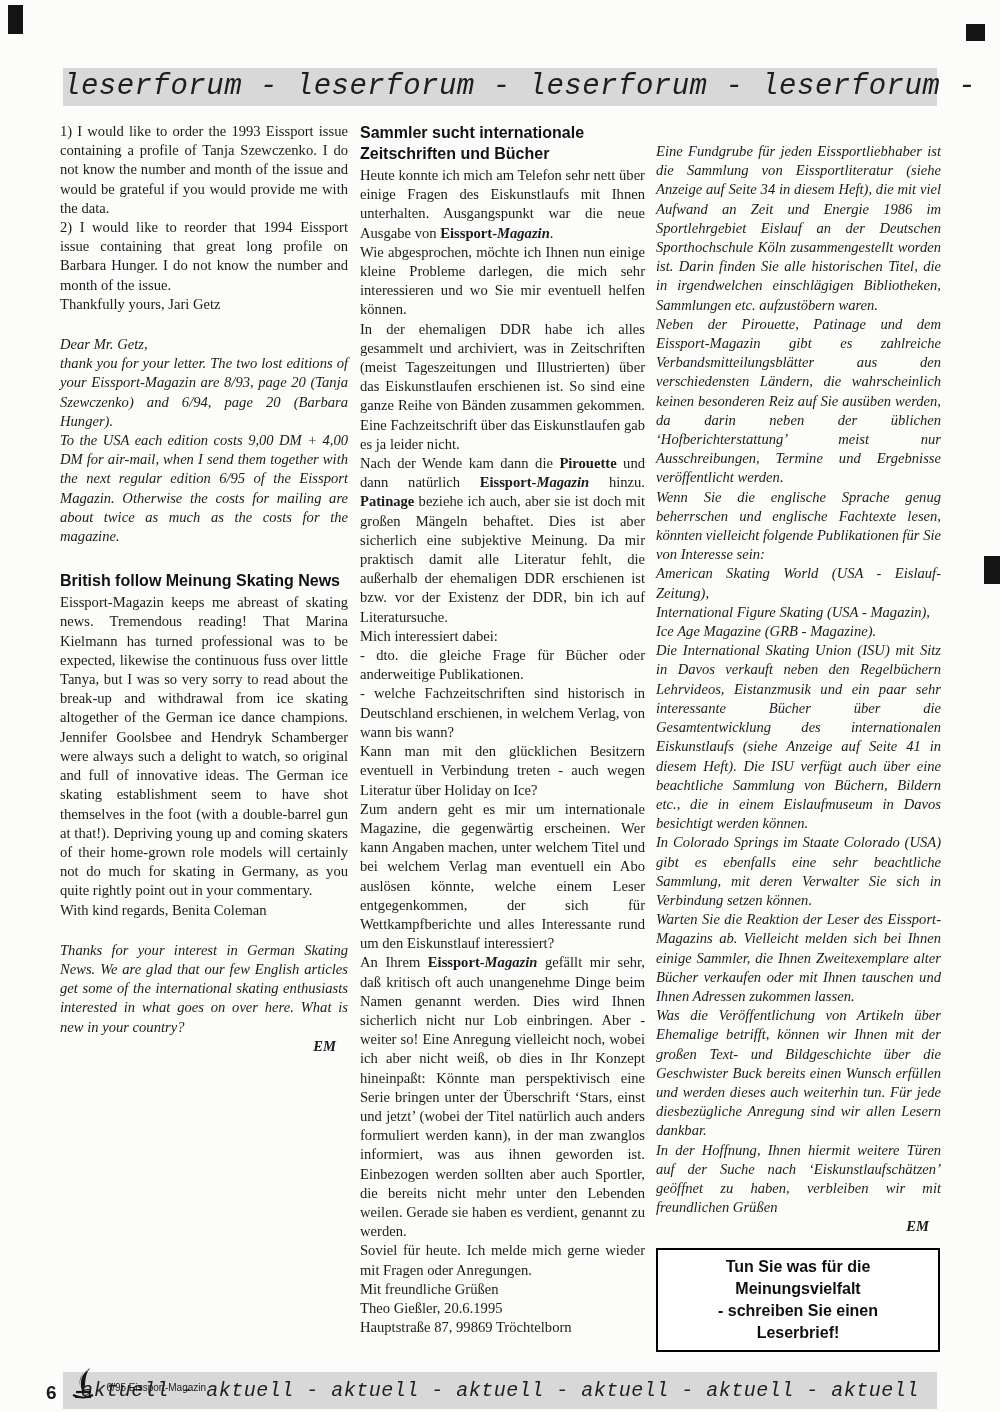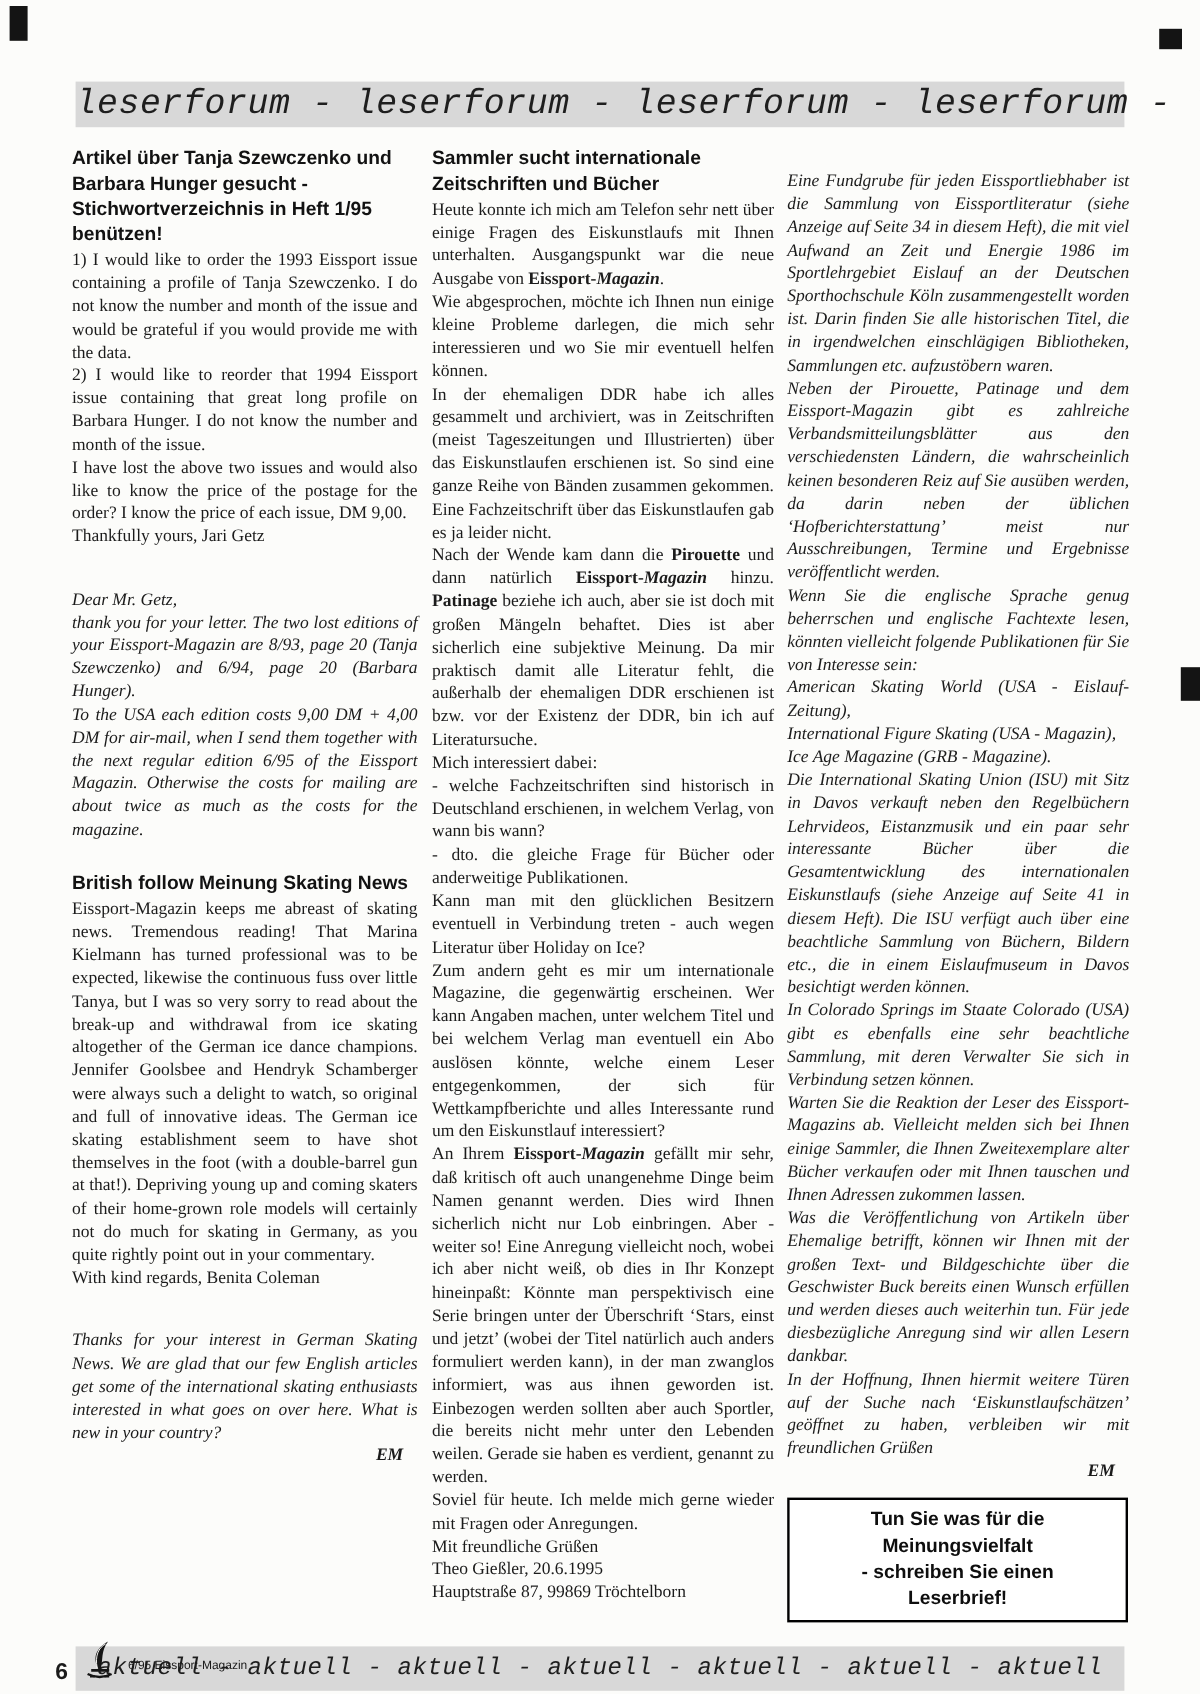--- a/index.html
+++ b/index.html
@@ -22,21 +22,21 @@
 
   
   .col{position:absolute;font-size:14.6px;line-height:19.2px;text-align:justify;}
   .col1{left:60px;top:122px;width:288px;}
   .col2{left:360px;top:122px;width:285px;}
   .col3{left:656px;top:142px;width:285px;}
   .col p{margin:0;}
   h3.heading{font-family:"Liberation Sans",sans-serif;font-weight:bold;
              font-size:16px;line-height:21px;margin:0 0 2px;color:#121212;
              text-align:left;letter-spacing:0;}
-  .mt{margin-top:33px;}
+  .mt{margin-top:21px;}
   .reply{font-style:italic;}
   .sign{text-align:right;font-style:italic;font-weight:bold;padding-right:12px;margin-top:2px;}
   .seg-b{font-weight:bold;}
   .seg-i{font-style:italic;}
 
   
   .callout{position:absolute;left:656px;top:1248px;width:284px;box-sizing:border-box;
            border:2.5px solid #000;background:#fff;padding:6px 20px;
            font-family:"Liberation Sans",sans-serif;font-weight:bold;
            font-size:16px;line-height:22px;text-align:center;color:#0e0e0e;}
@@ -56,24 +56,22 @@
   <div class="scan-mark mark1"></div>
   <div class="scan-mark mark2"></div>
   <div class="scan-mark mark3"></div>
 
   <div class="banner banner-top">
     <span>leserforum - leserforum - leserforum - leserforum - leserforum</span>
   </div>
 
   <div class="col col1" lang="en">
     <section>
-      <h3 class="heading">Artikel über Tanja Szewczenko und Barbara Hunger gesucht - Stichwortverzeichnis in Heft 1/95 benützen!</h3>
       <p>1) I would like to order the 1993 Eissport issue containing a profile of Tanja Szewczenko. I do not know the number and month of the issue and would be grateful if you would provide me with the data.</p>
       <p>2) I would like to reorder that 1994 Eissport issue containing that great long profile on Barbara Hunger. I do not know the number and month of the issue.</p>
-      <p>I have lost the above two issues and would also like to know the price of the postage for the order? I know the price of each issue, DM 9,00.</p>
       <p>Thankfully yours, Jari Getz</p>
     </section>
     <section class="reply mt">
       <p>Dear Mr. Getz,</p>
       <p>thank you for your letter. The two lost editions of your Eissport-Magazin are 8/93, page 20 (Tanja Szewczenko) and 6/94, page 20 (Barbara Hunger).</p>
       <p>To the USA each edition costs 9,00 DM + 4,00 DM for air-mail, when I send them together with the next regular edition 6/95 of the Eissport Magazin. Otherwise the costs for mailing are about twice as much as the costs for the magazine.</p>
     </section>
     <section class="mt" style="margin-top:24px;">
       <h3 class="heading">British follow Meinung Skating News</h3>
       <p>Eissport-Magazin keeps me abreast of skating news. Tremendous reading! That Marina Kielmann has turned professional was to be expected, likewise the continuous fuss over little Tanya, but I was so very sorry to read about the break-up and withdrawal from ice skating altogether of the German ice dance champions. Jennifer Goolsbee and Hendryk Schamberger were always such a delight to watch, so original and full of innovative ideas. The German ice skating establishment seem to have shot themselves in the foot (with a double-barrel gun at that!). Depriving young up and coming skaters of their home-grown role models will certainly not do much for skating in Germany, as you quite rightly point out in your commentary.</p>
@@ -86,22 +84,22 @@
   </div>
 
   <div class="col col2" lang="de">
     <section>
       <h3 class="heading">Sammler sucht internationale Zeitschriften und Bücher</h3>
       <p><span>Heute konnte ich mich am Telefon sehr nett über einige Fragen des Eiskunstlaufs mit Ihnen unterhalten. Ausgangspunkt war die neue Ausgabe von </span><span class="seg-b">Eissport-</span><span class="seg-b seg-i">Magazin</span><span>.</span></p>
       <p>Wie abgesprochen, möchte ich Ihnen nun einige kleine Probleme darlegen, die mich sehr interessieren und wo Sie mir eventuell helfen können.</p>
       <p>In der ehemaligen DDR habe ich alles gesammelt und archiviert, was in Zeitschriften (meist Tageszeitungen und Illustrierten) über das Eiskunstlaufen erschienen ist. So sind eine ganze Reihe von Bänden zusammen gekommen. Eine Fachzeitschrift über das Eiskunstlaufen gab es ja leider nicht.</p>
       <p><span>Nach der Wende kam dann die </span><span class="seg-b">Pirouette</span><span> und dann natürlich </span><span class="seg-b">Eissport-</span><span class="seg-b seg-i">Magazin</span><span> hinzu. </span><span class="seg-b">Patinage</span><span> beziehe ich auch, aber sie ist doch mit großen Mängeln behaftet. Dies ist aber sicherlich eine subjektive Meinung. Da mir praktisch damit alle Literatur fehlt, die außerhalb der ehemaligen DDR erschienen ist bzw. vor der Existenz der DDR, bin ich auf Literatursuche.</span></p>
       <p>Mich interessiert dabei:</p>
+      <p>- dto. die gleiche Frage für Bücher oder anderweitige Publikationen.</p>
       <p>- welche Fachzeitschriften sind historisch in Deutschland erschienen, in welchem Verlag, von wann bis wann?</p>
-      <p>- dto. die gleiche Frage für Bücher oder anderweitige Publikationen.</p>
       <p>Kann man mit den glücklichen Besitzern eventuell in Verbindung treten - auch wegen Literatur über Holiday on Ice?</p>
       <p>Zum andern geht es mir um internationale Magazine, die gegenwärtig erscheinen. Wer kann Angaben machen, unter welchem Titel und bei welchem Verlag man eventuell ein Abo auslösen könnte, welche einem Leser entgegenkommen, der sich für Wettkampfberichte und alles Interessante rund um den Eiskunstlauf interessiert?</p>
       <p><span>An Ihrem </span><span class="seg-b">Eissport-</span><span class="seg-b seg-i">Magazin</span><span> gefällt mir sehr, daß kritisch oft auch unangenehme Dinge beim Namen genannt werden. Dies wird Ihnen sicherlich nicht nur Lob einbringen. Aber - weiter so! Eine Anregung vielleicht noch, wobei ich aber nicht weiß, ob dies in Ihr Konzept hineinpaßt: Könnte man perspektivisch eine Serie bringen unter der Überschrift ‘Stars, einst und jetzt’ (wobei der Titel natürlich auch anders formuliert werden kann), in der man zwanglos informiert, was aus ihnen geworden ist. Einbezogen werden sollten aber auch Sportler, die bereits nicht mehr unter den Lebenden weilen. Gerade sie haben es verdient, genannt zu werden.</span></p>
       <p>Soviel für heute. Ich melde mich gerne wieder mit Fragen oder Anregungen.</p>
       <p>Mit freundliche Grüßen</p>
       <p>Theo Gießler, 20.6.1995</p>
       <p>Hauptstraße 87, 99869 Tröchtelborn</p>
     </section>
   </div>
 

